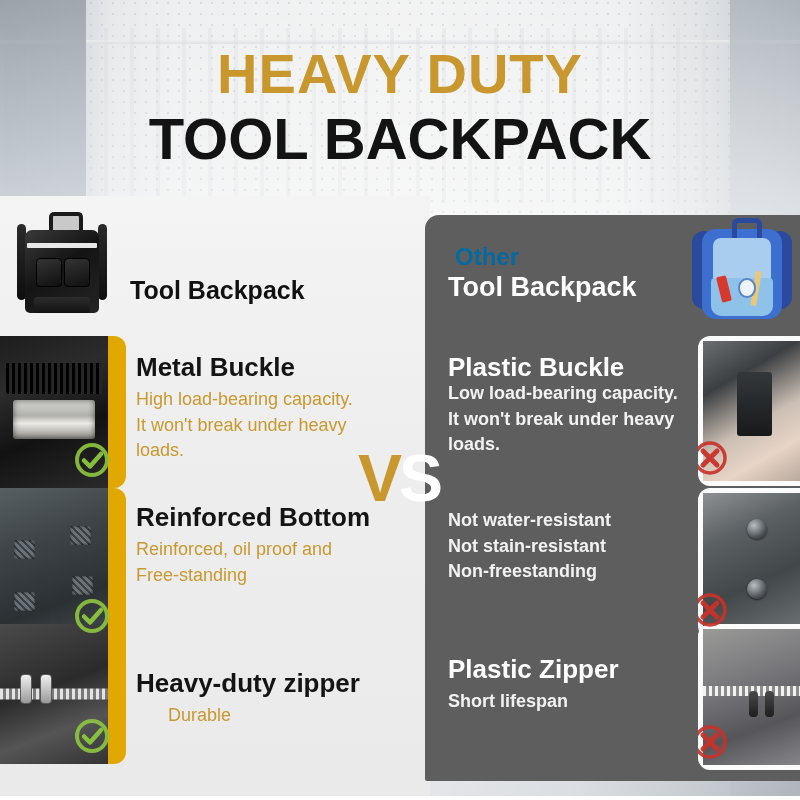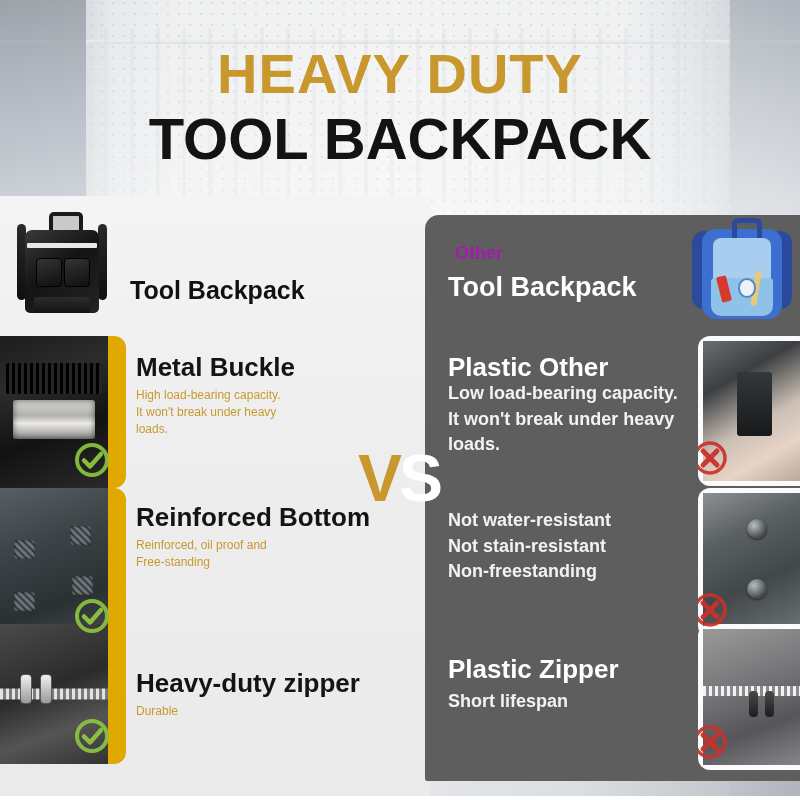--- a/index.html
+++ b/index.html
@@ -115,21 +115,21 @@
   
   .prod-left-img {
     position: absolute; left: 8px; top: 8px; width: 108px; height: 118px;
   }
   .prod-left-label {
     position: absolute; left: 130px; top: 80px;
     font-size: 25px; font-weight: bold; color: #111;
   }
   .other-label-1 {
     position: absolute; left: 455px; top: 47px;
-    font-size: 18px; font-weight: bold; color: #a21caf;
+    font-size: 24px; font-weight: bold; color: #0369a1;
   }
   .other-label-2 {
     position: absolute; left: 448px; top: 76px;
     font-size: 27px; font-weight: bold; color: #ffffff;
   }
   .prod-right-img {
     position: absolute; left: 688px; top: 14px; width: 108px; height: 118px;
   }
 
   
@@ -169,21 +169,21 @@
 
   .head-good {
     font-size: 26px; font-weight: bold; color: #141414;
     line-height: 1.05; white-space: nowrap;
   }
   .head-bad {
     font-size: 26px; font-weight: bold; color: #ffffff;
     line-height: 1.05; white-space: nowrap;
   }
   .desc-good {
-    font-size: 12px; color: #c8992f; line-height: 1.42; font-weight: 400;
+    font-size: 18px; color: #c8992f; line-height: 1.42; font-weight: 400;
   }
   .desc-bad {
     font-size: 18px; color: #f2f2f2; line-height: 1.42; font-weight: 400;
   }
   .desc-bad.bold { font-weight: bold; }
 
   
   .badge { position: absolute; width: 40px; height: 40px; z-index: 20; }
   .badge.check { left: 72px; bottom: 8px; }
   .badge.cross { left: -8px; bottom: 8px; }
@@ -395,21 +395,21 @@
       </div>
       <div class="ltext" style="padding-top:18px;">
         <div class="head-good">Metal Buckle</div>
         <div class="desc-good" style="margin-top:6px;">
           <div>High load-bearing capacity.</div>
           <div>It won't break under heavy</div>
           <div>loads.</div>
         </div>
       </div>
       <div class="rtext" style="padding-top:18px;">
-        <div class="head-bad">Plastic Other</div>
+        <div class="head-bad">Plastic Buckle</div>
         <div class="desc-bad bold" style="">
           <div>Low load-bearing capacity.</div>
           <div>It won't break under heavy</div>
           <div>loads.</div>
         </div>
       </div>
       <div class="rtile" style="height:150px;">
         <div class="photo ph ph-hand-buckle"></div>
         <svg class="badge cross" viewBox="0 0 40 40">
           <circle cx="20" cy="20" r="15" fill="none" stroke="#C8322A" stroke-width="3.5" opacity="0.92"></circle>
@@ -464,21 +464,21 @@
           <div class="pull" style="left:20px; top:50px;"></div>
           <div class="pull" style="left:40px; top:50px;"></div>
         </div>
         <svg class="badge check" viewBox="0 0 40 40">
           <circle cx="20" cy="20" r="15" fill="none" stroke="#8DC63F" stroke-width="4" opacity="0.9"></circle>
           <path d="M12 20.5 L18 26.5 L29 14" fill="none" stroke="#8DC63F" stroke-width="4.5" stroke-linecap="round" stroke-linejoin="round" opacity="0.95"></path>
         </svg>
       </div>
       <div class="ltext" style="padding-top:46px;">
         <div class="head-good">Heavy-duty zipper</div>
-        <div class="desc-good" style="margin-top:6px;">
+        <div class="desc-good" style="margin-top:6px;margin-left:32px;">
           <div>Durable</div>
         </div>
       </div>
       <div class="rtext" style="padding-top:32px;">
         <div class="head-bad">Plastic Zipper</div>
         <div class="desc-bad bold" style="margin-top:6px;">
           <div>Short lifespan</div>
         </div>
       </div>
       <div class="rtile" style="height:146px;">

